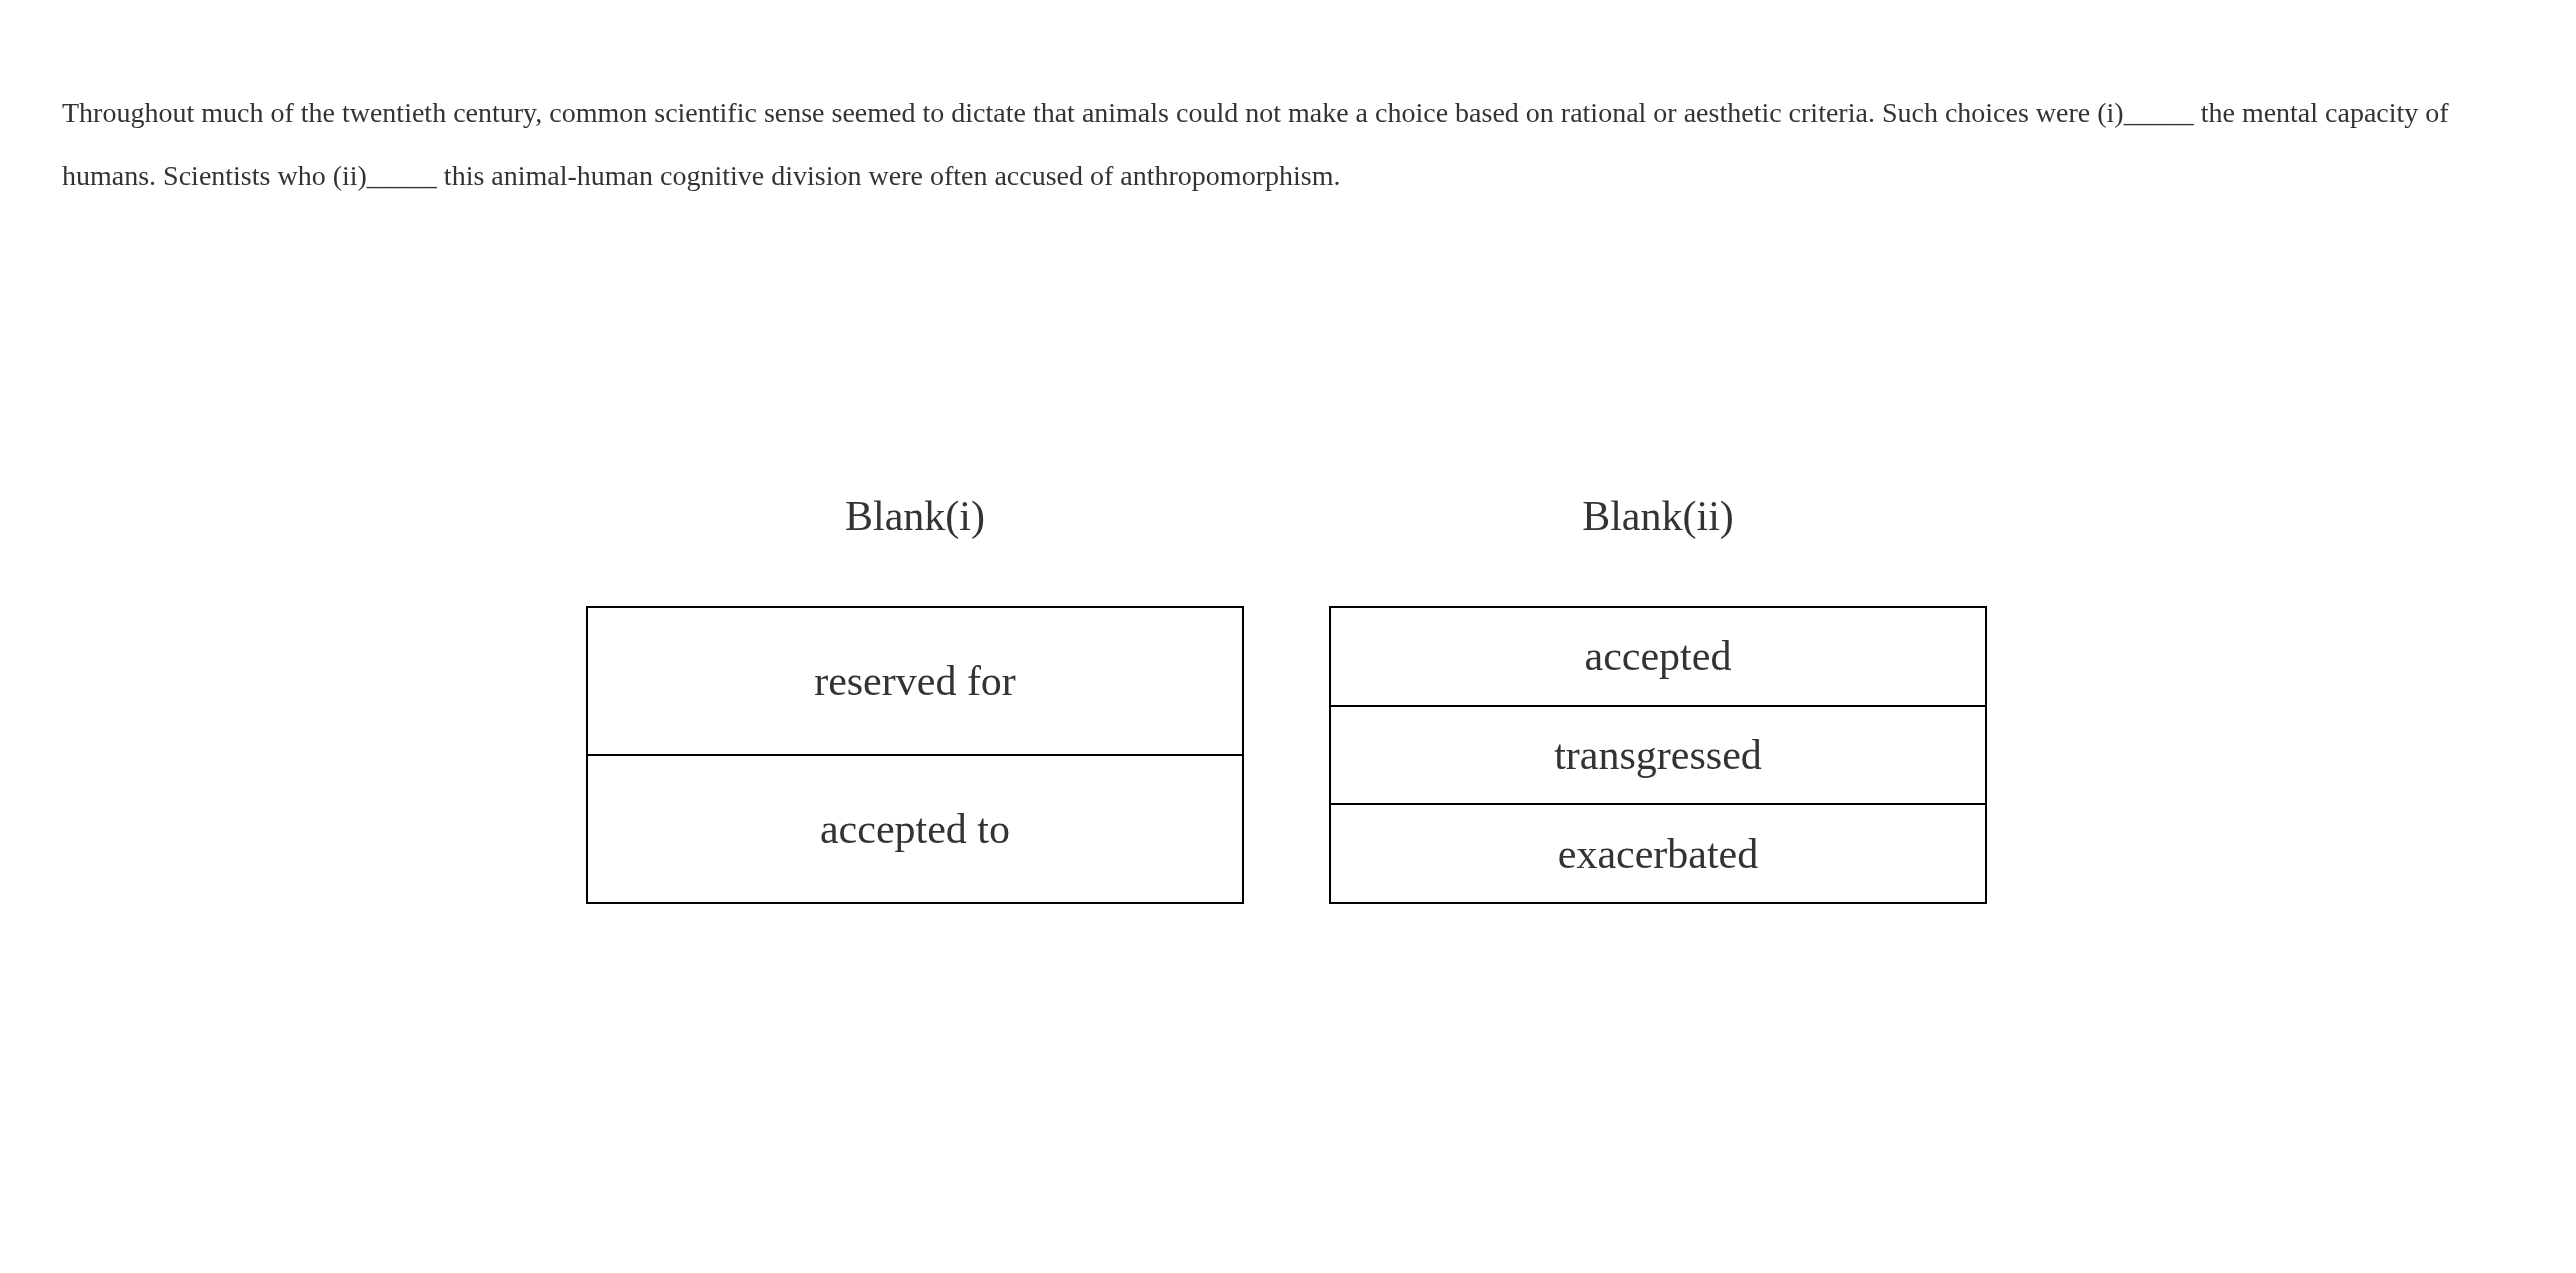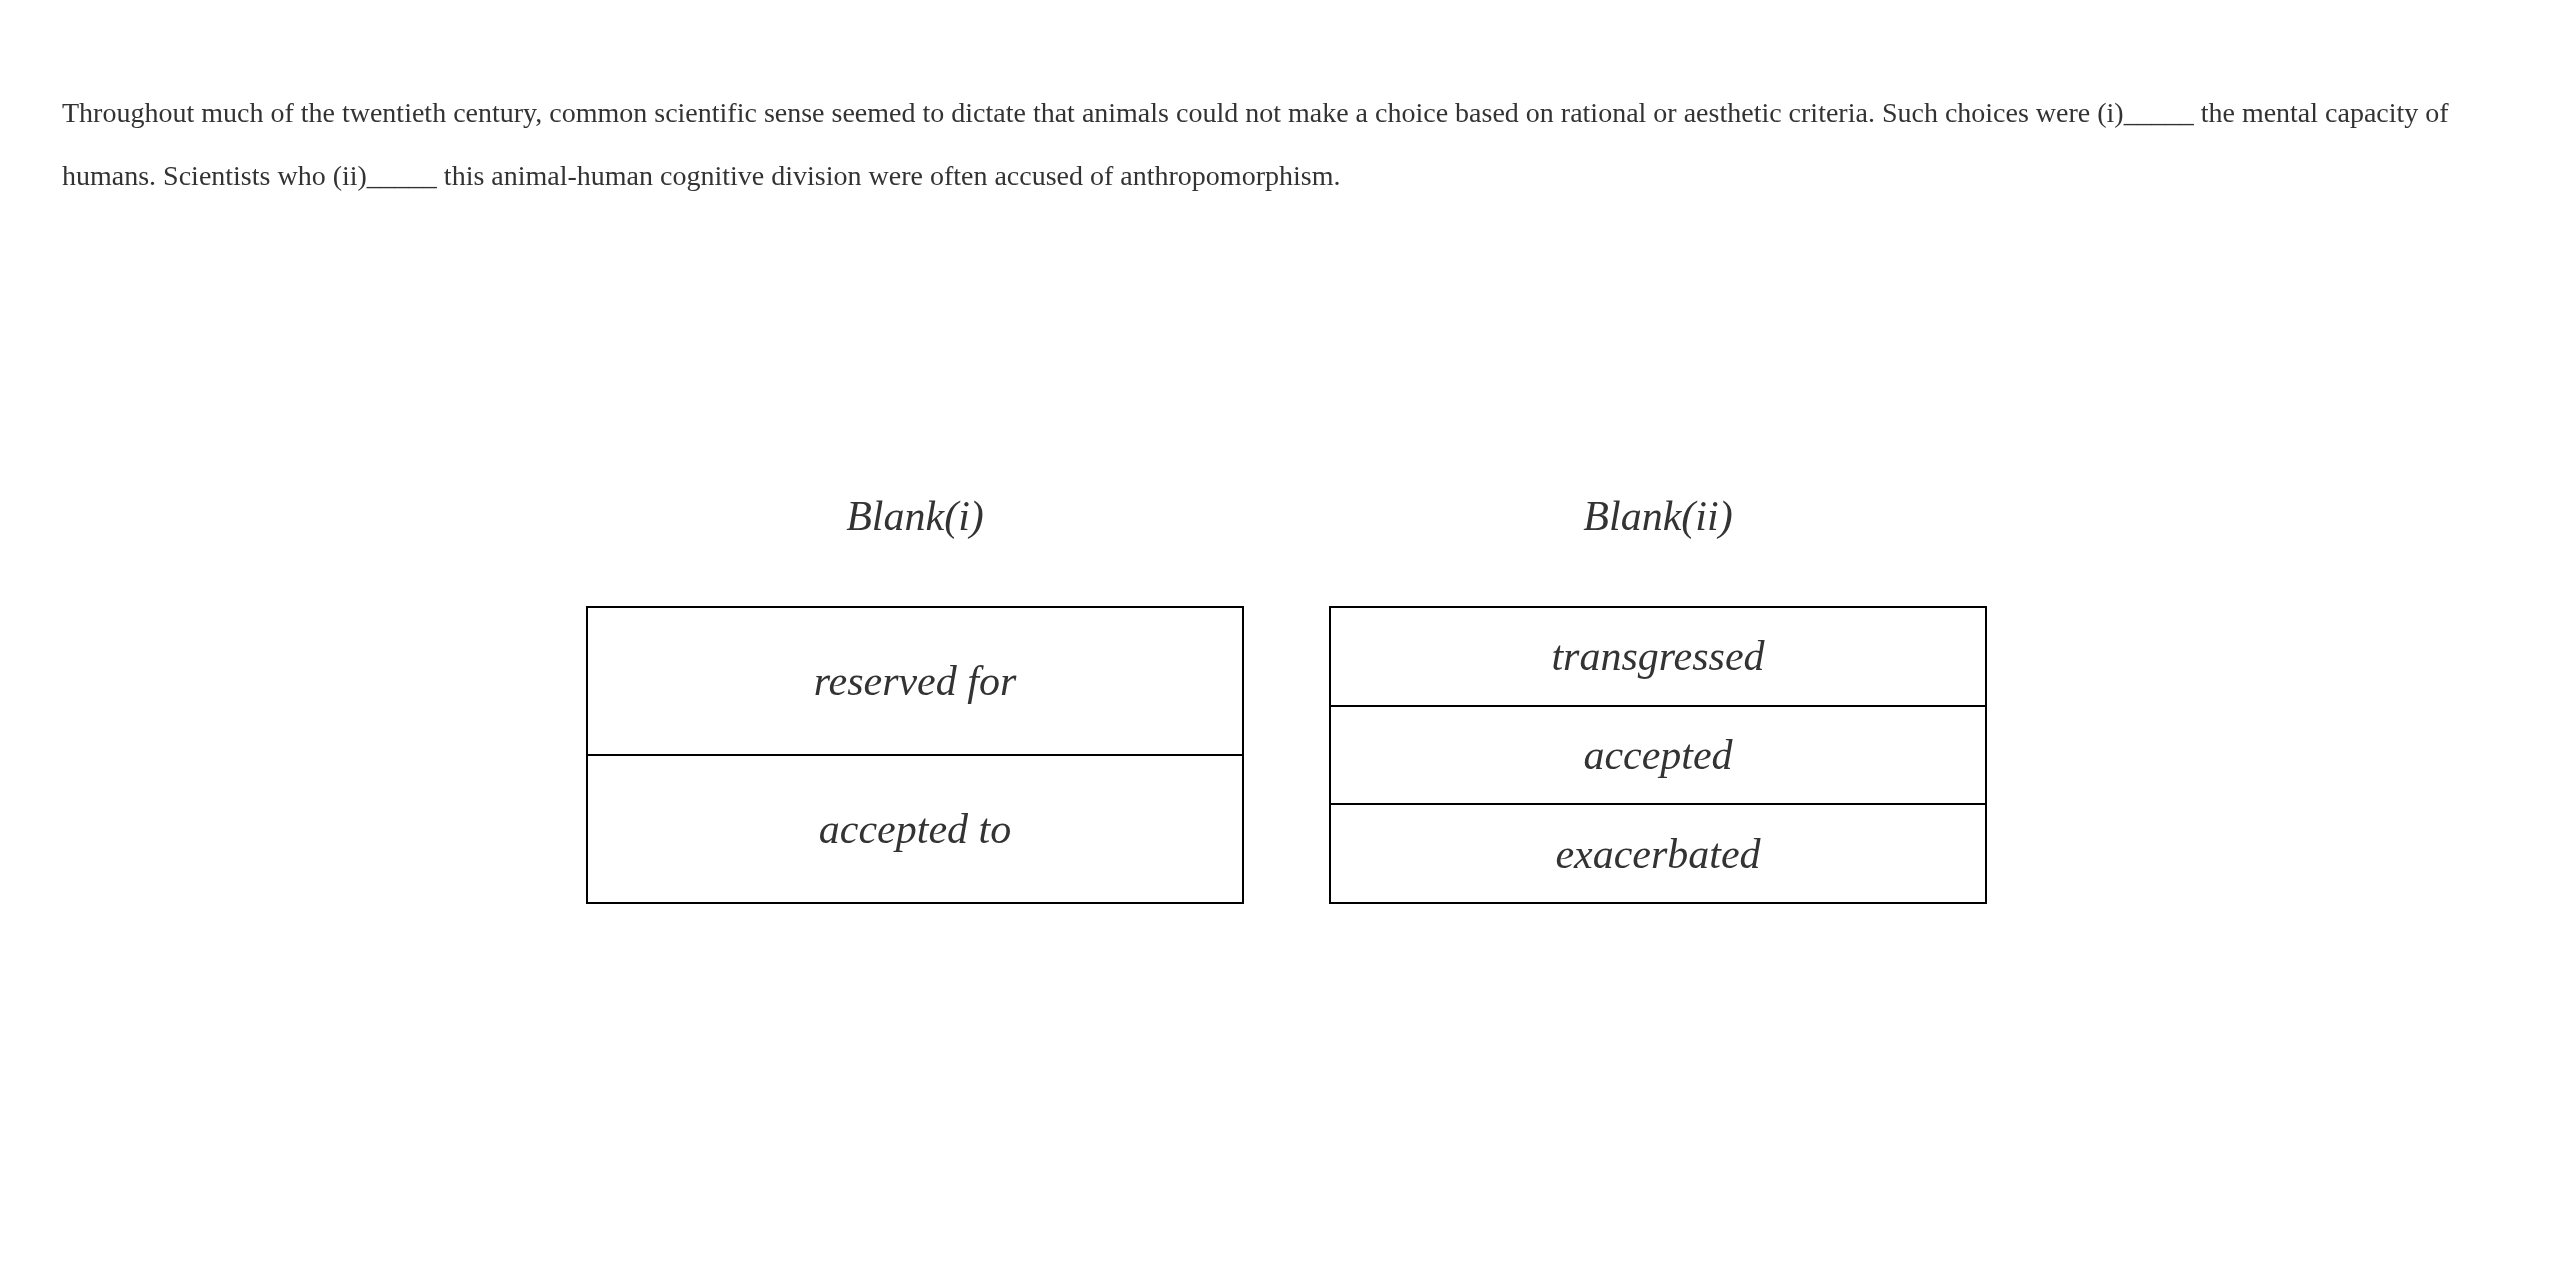--- a/index.html
+++ b/index.html
@@ -22,21 +22,20 @@
     width: 2467px;
     margin: 0;
     font-size: 28px;
     line-height: 63px;
     color: #333333;
   }
   .blank-group {
     position: absolute;
     top: 490px;
     width: 658px;
-    font-style: italic;
   }
   .blank-group.g1 { left: 586px; }
   .blank-group.g2 { left: 1329px; }
   .blank-title {
     text-align: center;
     font-size: 42px;
     line-height: 53px;
     height: 53px;
     margin: 0;
     color: #333333;
@@ -75,18 +74,18 @@
   <div class="blank-title">Blank(i)</div>
   <div class="choice-table">
     <div class="choice">reserved for</div>
     <div class="choice">accepted to</div>
   </div>
 </div>
 
 <div class="blank-group g2">
   <div class="blank-title">Blank(ii)</div>
   <div class="choice-table">
+    <div class="choice">accepted</div>
     <div class="choice">transgressed</div>
-    <div class="choice">accepted</div>
     <div class="choice">exacerbated</div>
   </div>
 </div>
 
 
 </body></html>

